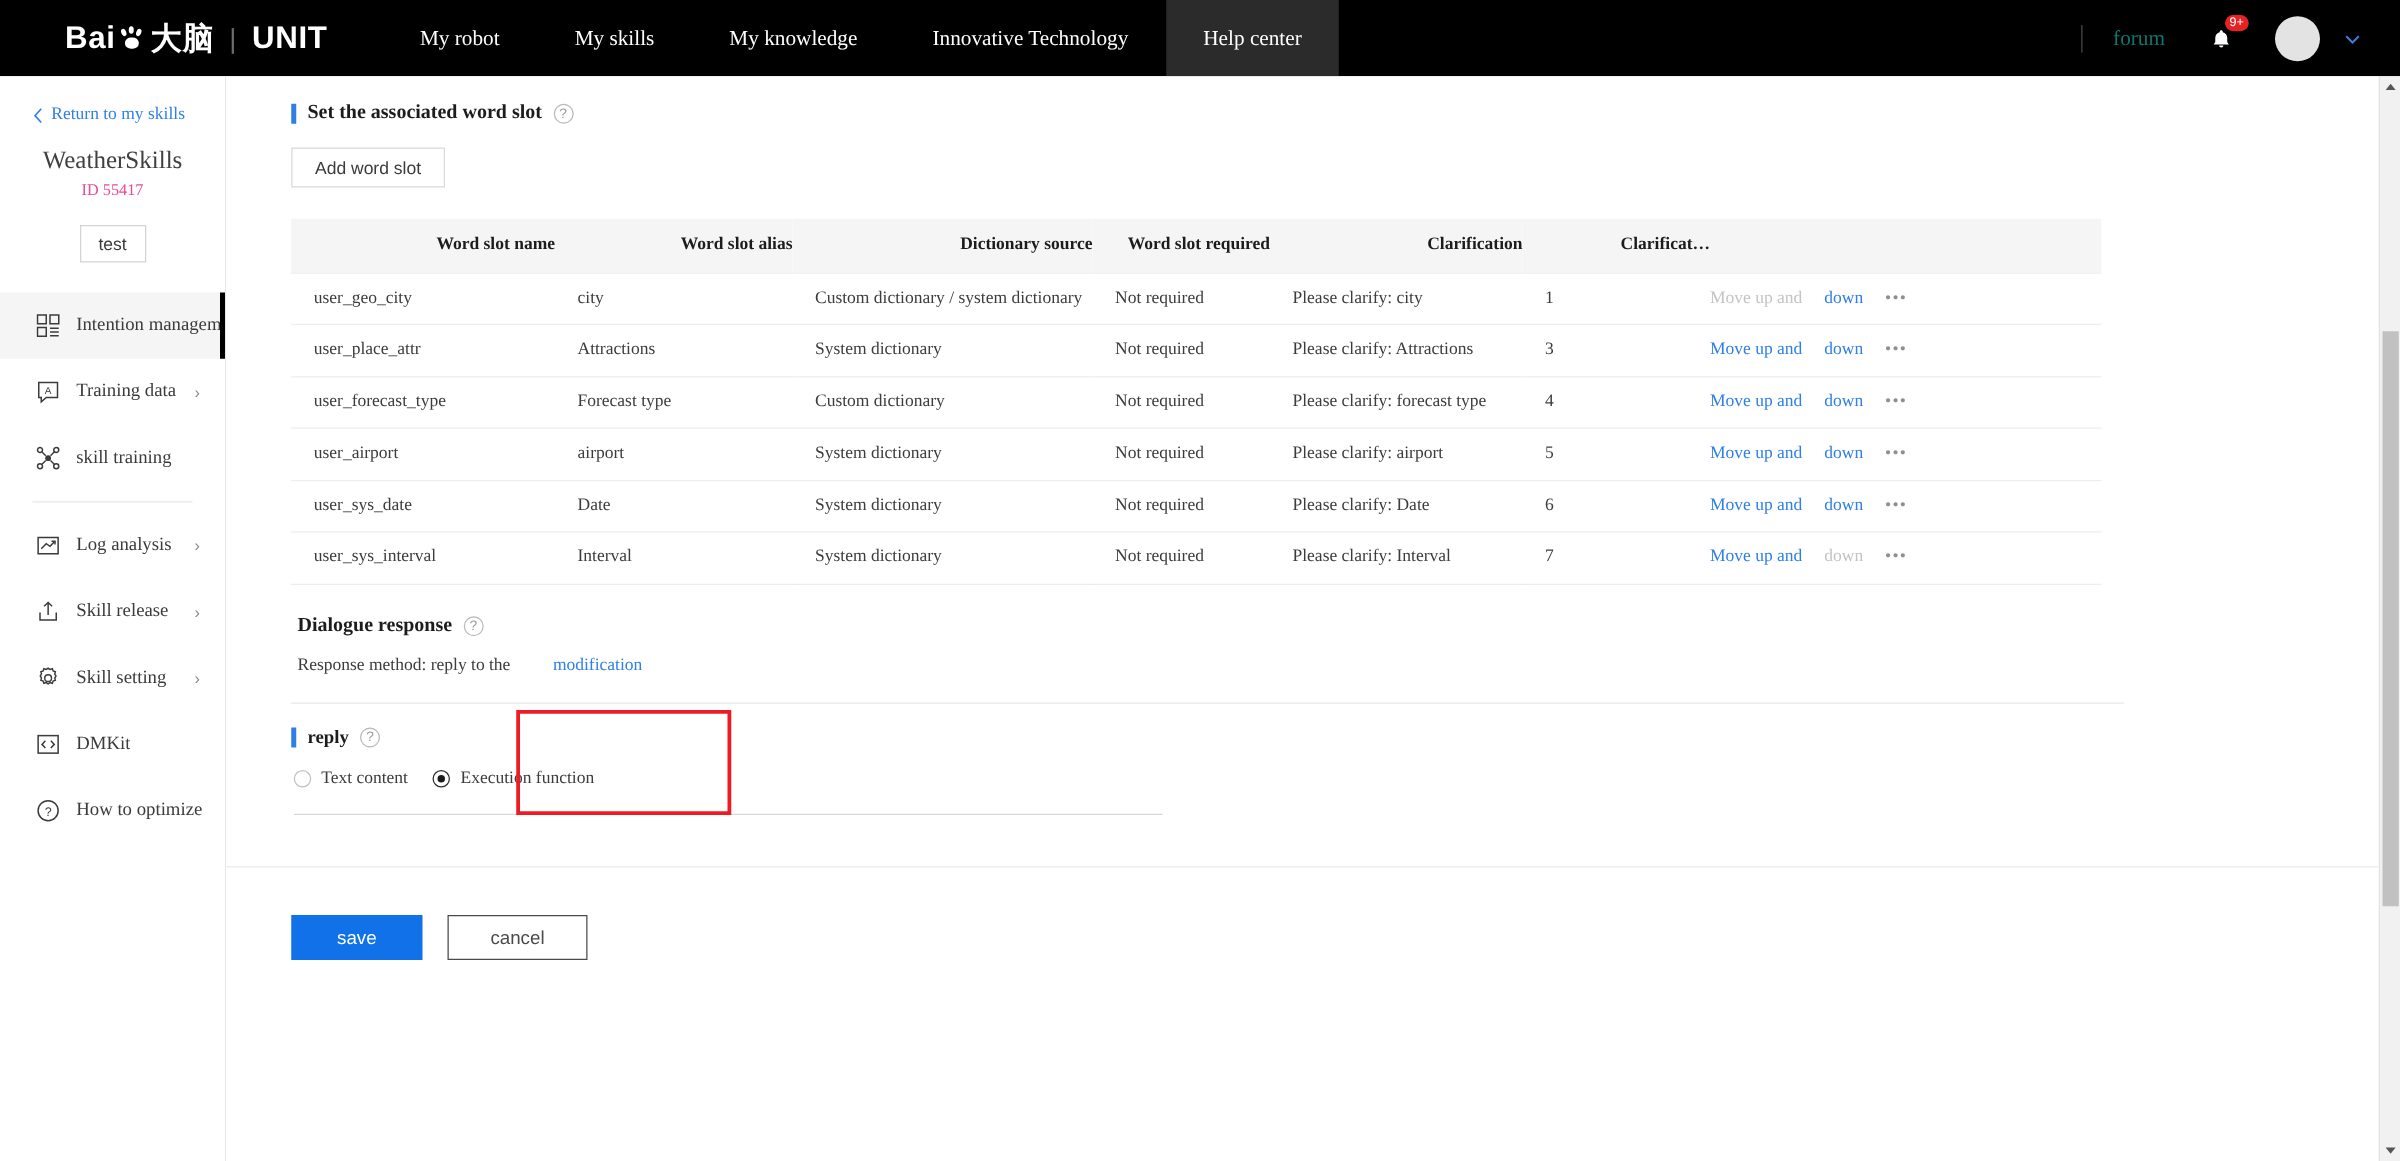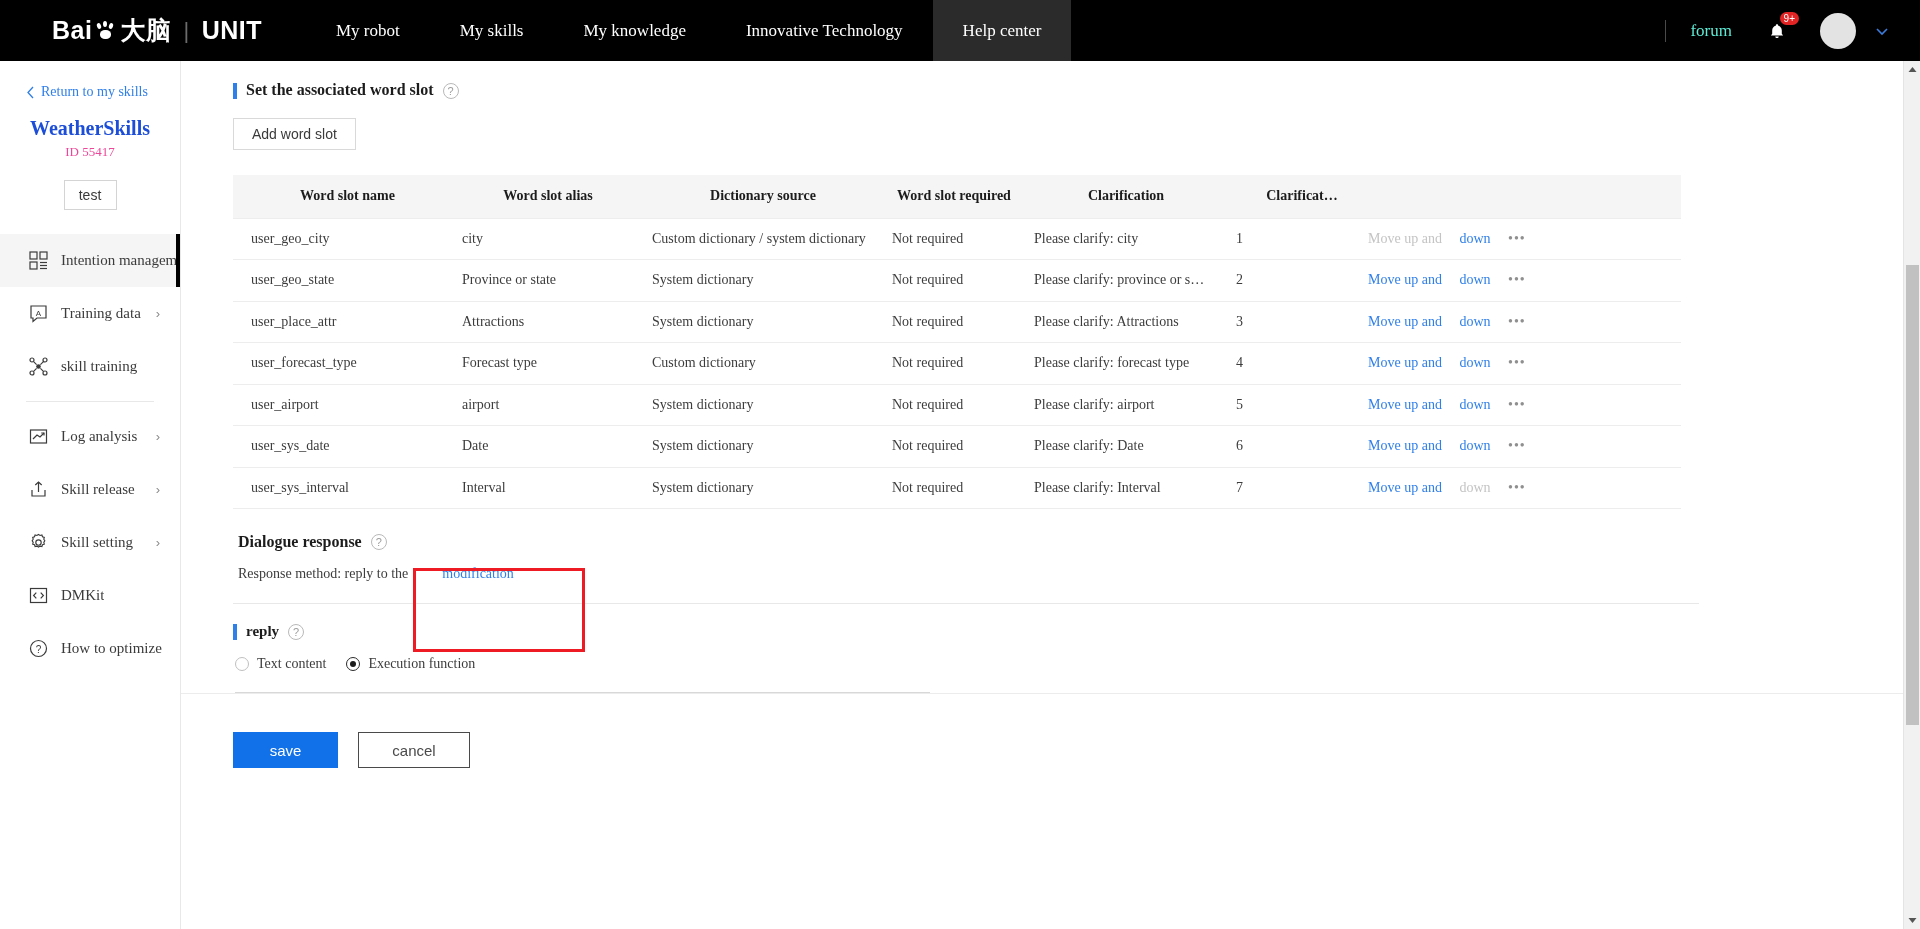--- a/index.html
+++ b/index.html
@@ -37,42 +37,42 @@
   .navlink {
     color: #fff; font-size: 17px; padding: 0 30px;
     display: flex; align-items: center; cursor: pointer; white-space: nowrap;
   }
   .navlink.active { background: #2b2b2b; }
   .nav-right {
     margin-left: auto; display: flex; align-items: center;
     padding-right: 30px; gap: 0px;
   }
   .nav-sep { width:1px; height:22px; background:#4a4a4a; margin-right: 24px; }
-  .forum-link { color:#5eead4; font-size:17px; cursor:pointer; margin-right: 32px; }
+  .forum-link { color:#0f766e; font-size:17px; cursor:pointer; margin-right: 32px; }
   .bell-wrap { position: relative; width: 26px; height: 28px; cursor: pointer; margin-right: 30px;}
   .bell { position:absolute; left:3px; top:5px; }
   .badge {
     position:absolute; right:-9px; top:-5px; background:#e32424; color:#fff;
     font-size:10px; font-family:"Liberation Sans",sans-serif; border-radius:9px;
     padding:1px 4px; line-height:11px; min-width:19px; text-align:center;
   }
   .avatar { width: 36px; height: 36px; border-radius: 50%; background: #e3e3e3; cursor:pointer;}
   .caret-down { margin-left: 18px; cursor:pointer; }
 
   
   .sidebar {
     position: absolute; top: 61px; left: 0; width: 181px; height: 868px;
     background: #fff; border-right: 1px solid #e8e8e8;
   }
   .return-link {
     display: flex; align-items: center; gap: 6px;
     color: #2f7fe8; font-size: 14px; padding: 23px 0 0 26px; cursor: pointer;
   }
   .skill-name {
-    text-align: center; font-size: 20px; font-weight: bold; color: #1d4ed8;
+    text-align: center; font-size: 20px; font-weight: normal; color: #404040;
     margin-top: 17px;
   }
   .skill-id { text-align:center; font-size:13px; color:#ec4899; margin-top: 4px;}
   .test-btn {
     display:block; margin: 20px auto 0; width: 53px; height: 30px;
     border:1px solid #d4d4d4; background:#fff; font-size:14px; color:#3a3a3a;
     cursor:pointer; font-family:"Liberation Sans",sans-serif;
   }
   .menu { margin-top: 24px; }
   .menu-item {
@@ -110,21 +110,21 @@
     margin: 19px 0 0 52px; height: 32px; padding: 0 18px;
     border:1px solid #d9d9d9; background:#fff; font-size:14px; color:#3a3a3a;
     cursor:pointer; font-family:"Liberation Sans",sans-serif;
   }
 
   table.wordslots {
     margin: 25px 0 0 52px; width: 1448px; border-collapse: collapse;
     table-layout: fixed;
   }
   table.wordslots th {
-    background:#f5f5f5; text-align:center; font-size:14px; font-weight:bold;
+    background:#f5f5f5; text-align:right; font-size:14px; font-weight:bold;
     color:#1c1c1c; height:43px; padding-left:18px;
   }
   table.wordslots td {
     font-size:14px; color:#3c3c3c; height:41.5px; padding-left:18px;
     border-bottom:1px solid #ededed;
   }
   table.wordslots tr.first-row td { border-top: 1px solid #ededed; }
   .c1{width:211px;} .c2{width:190px;} .c3{width:240px;}
   .c4{width:142px;} .c5{width:202px;} .c6{width:150px;} .c7{width:313px;}
   .act-cell { padding-left:0 !important; white-space:nowrap; }
@@ -382,33 +382,20 @@
           <td>Not required</td>
           <td>Please clarify: city</td>
           <td>1</td>
           <td class="act-cell">
             <span class="act disabled">Move up and</span>
             <span class="act">down</span>
             <span class="dots">•••</span>
           </td>
         </tr>
 
-        <tr>
-          <td>user_geo_state</td>
-          <td>Province or state</td>
-          <td>System dictionary</td>
-          <td>Not required</td>
-          <td>Please clarify: province or s…</td>
-          <td>2</td>
-          <td class="act-cell">
-            <span class="act">Move up and</span>
-            <span class="act">down</span>
-            <span class="dots">•••</span>
-          </td>
-        </tr>
 
         <tr>
           <td>user_place_attr</td>
           <td>Attractions</td>
           <td>System dictionary</td>
           <td>Not required</td>
           <td>Please clarify: Attractions</td>
           <td>3</td>
           <td class="act-cell">
             <span class="act">Move up and</span>

